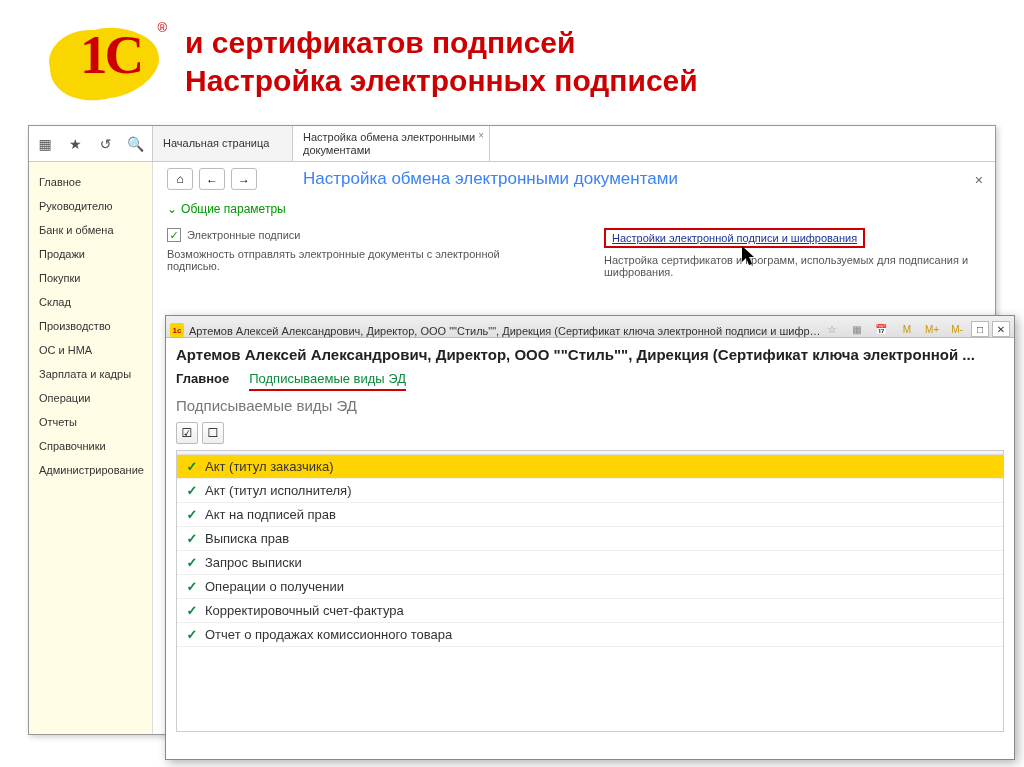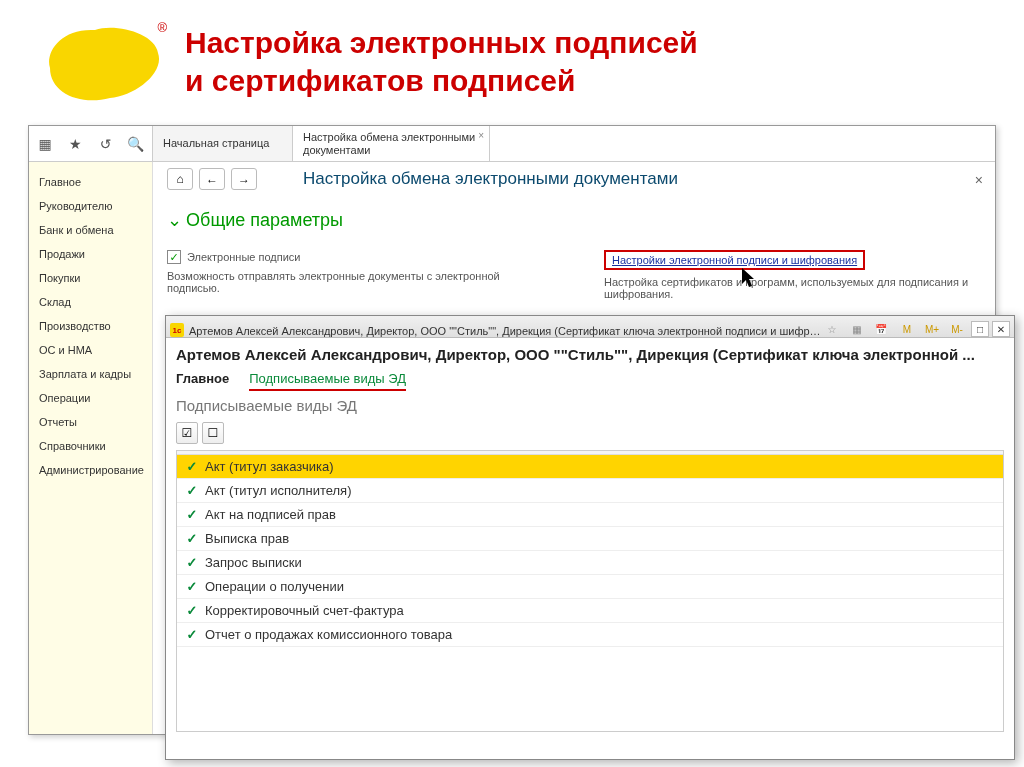--- a/index.html
+++ b/index.html
@@ -27,24 +27,24 @@
   .tab.inactive { background: #f4f4f4; }
   .tab-close { position:absolute; top:3px; right:5px; font-size:10px; color:#888; }
 
   
   .body-row { display:flex; height: calc(100% - 36px); }
   .sidebar { width: 124px; background: #fffde6; border-right: 1px solid #ddd; padding: 8px 0; }
   .sidebar-item { font-size: 11px; padding: 6px 10px; color: #333; cursor:pointer; }
   .content { flex: 1; background: #fff; padding: 6px 14px; position:relative; }
   .content-toolbar { display:flex; align-items:center; gap:6px; margin-bottom:4px; }
   .nav-btn { width: 26px; height: 22px; border: 1px solid #bbb; border-radius: 3px; background: #fff; font-size: 12px; display:flex; align-items:center; justify-content:center; cursor:pointer; }
-  .content-title { font-size: 17px; color: #0c4a6e; margin-left: 40px; text-align: right; }
+  .content-title { font-size: 17px; color: #3b82f6; margin-left: 40px; text-align: right; }
   .close-content { position:absolute; top:10px; right:12px; font-size:14px; color:#666; cursor:pointer; }
   .content-desc { font-size: 11px; color: #555; margin: 10px 0; }
-  .section-hdr { font-size: 18px; color: #090; margin: 19px 0; }
+  .section-hdr { font-size: 12px; color: #090; margin: 12px 0; }
   .section-hdr .chev { color:#090; margin-right:4px; }
   .param-row { display:flex; gap: 60px; }
   .param-left, .param-right { flex: 1; font-size: 11px; color:#555; }
   .chk-row { display:flex; align-items:center; gap:6px; margin-bottom:6px; }
   .chk { width:14px; height:14px; border:1px solid #888; display:flex; align-items:center; justify-content:center; font-size:11px; color:#090; }
   .link-box { border: 2px solid #c00; padding: 2px 6px; display:inline-block; margin-bottom: 6px; }
   .link-text { font-size: 11px; color: #1a32a0; text-decoration: underline; }
   .cursor-arrow { position:absolute; width:16px; height:22px; }
 
   
@@ -75,25 +75,26 @@
 
 </style>
 </head>
 <body>
 
 <div class="slide-header">
   <div class="logo-1c">
     <svg class="logo-splash" viewBox="0 0 125 85">
       <path d="M10,50 C5,35 20,10 55,12 C75,5 115,15 118,35 C125,55 95,78 70,80 C40,88 10,75 10,50 Z"></path>
     </svg>
+    <span class="logo-1">1С</span>
     <span class="logo-r">®</span>
   </div>
   <div class="slide-title">
+    <div>и сертификатов подписей</div>
     <div>Настройка электронных подписей</div>
-    <div>и сертификатов подписей</div>
   </div>
 </div>
 
 <div class="main-window">
   <div class="top-toolbar">
     <div class="toolbar-icons">
       <span class="toolbar-icon">▦</span>
       <span class="toolbar-icon">★</span>
       <span class="toolbar-icon">↺</span>
       <span class="toolbar-icon">🔍</span>

